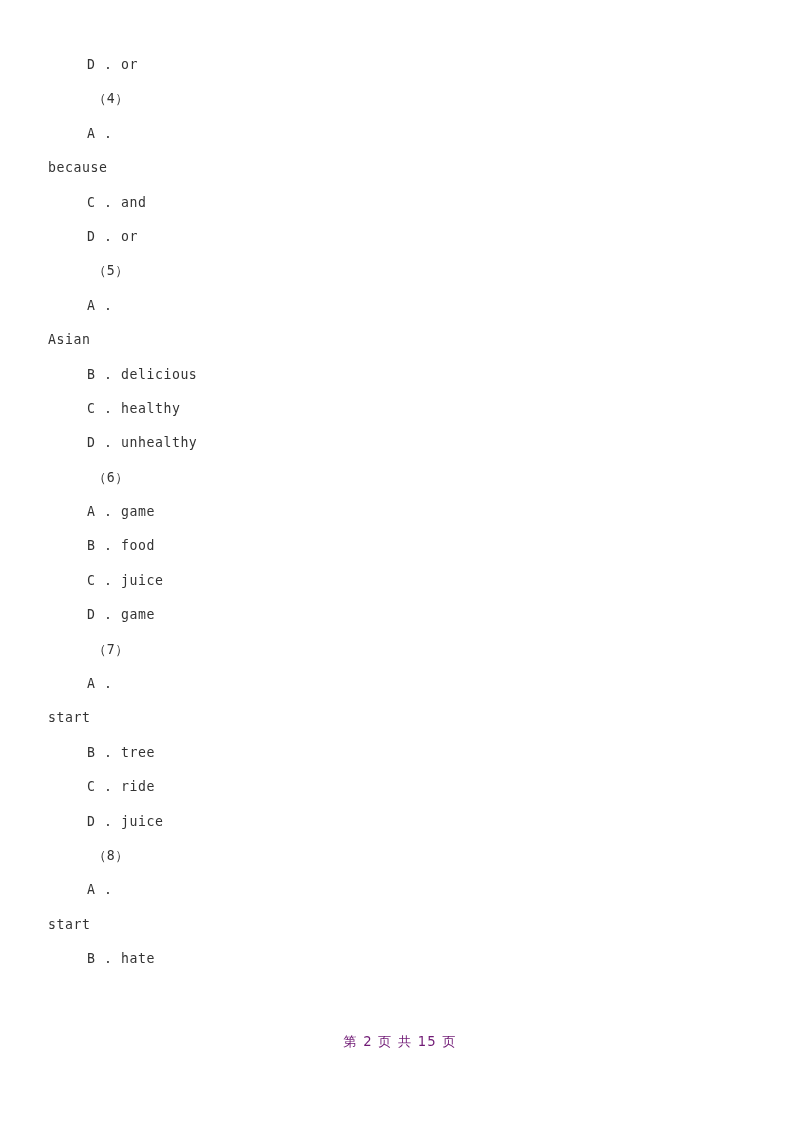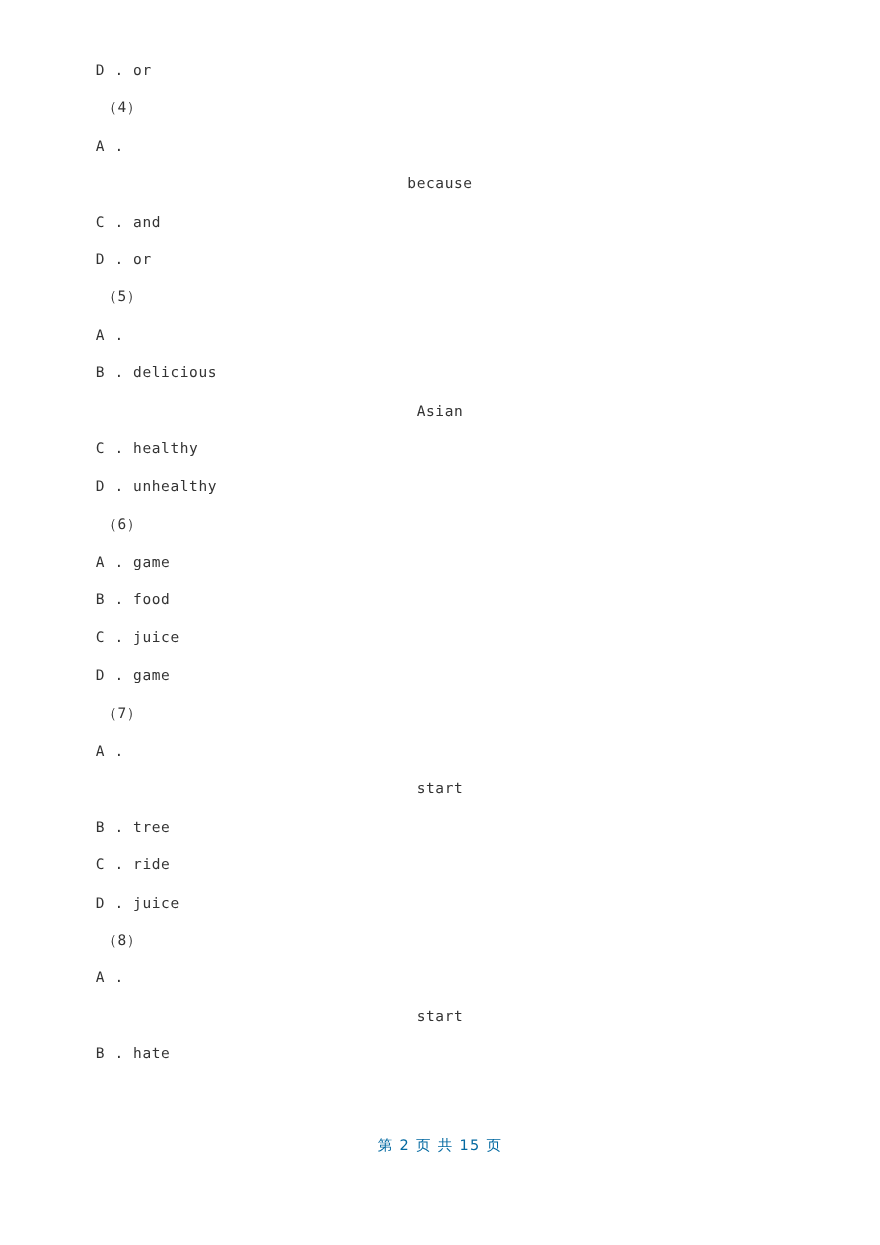--- a/index.html
+++ b/index.html
@@ -39,52 +39,51 @@
   .line.opt {
     padding-left: 39px;
   }
   
   .line.qnum {
     padding-left: 45px;
   }
   
   .line.flush {
     padding-left: 0;
-    text-align: center;
   }
   .footer {
     position: absolute;
     left: 0;
     top: 1031px;
     width: 800px;
     text-align: center;
     font-size: 13.2px;
     line-height: 22px;
     letter-spacing: 1.2px;
-    color: #0369a1;
+    color: #701a75;
     font-family: "DejaVu Sans", "Liberation Sans", sans-serif;
     white-space: pre;
   }
 </style>
 </head>
 <body>
 
 <div class="page">
 
   <div class="content">
     <div class="line opt">D . or</div>
     <div class="line qnum">（4）</div>
     <div class="line opt">A .</div>
     <div class="line flush">because</div>
     <div class="line opt">C . and</div>
     <div class="line opt">D . or</div>
     <div class="line qnum">（5）</div>
     <div class="line opt">A .</div>
+    <div class="line flush">Asian</div>
     <div class="line opt">B . delicious</div>
-    <div class="line flush">Asian</div>
     <div class="line opt">C . healthy</div>
     <div class="line opt">D . unhealthy</div>
     <div class="line qnum">（6）</div>
     <div class="line opt">A . game</div>
     <div class="line opt">B . food</div>
     <div class="line opt">C . juice</div>
     <div class="line opt">D . game</div>
     <div class="line qnum">（7）</div>
     <div class="line opt">A .</div>
     <div class="line flush">start</div>

